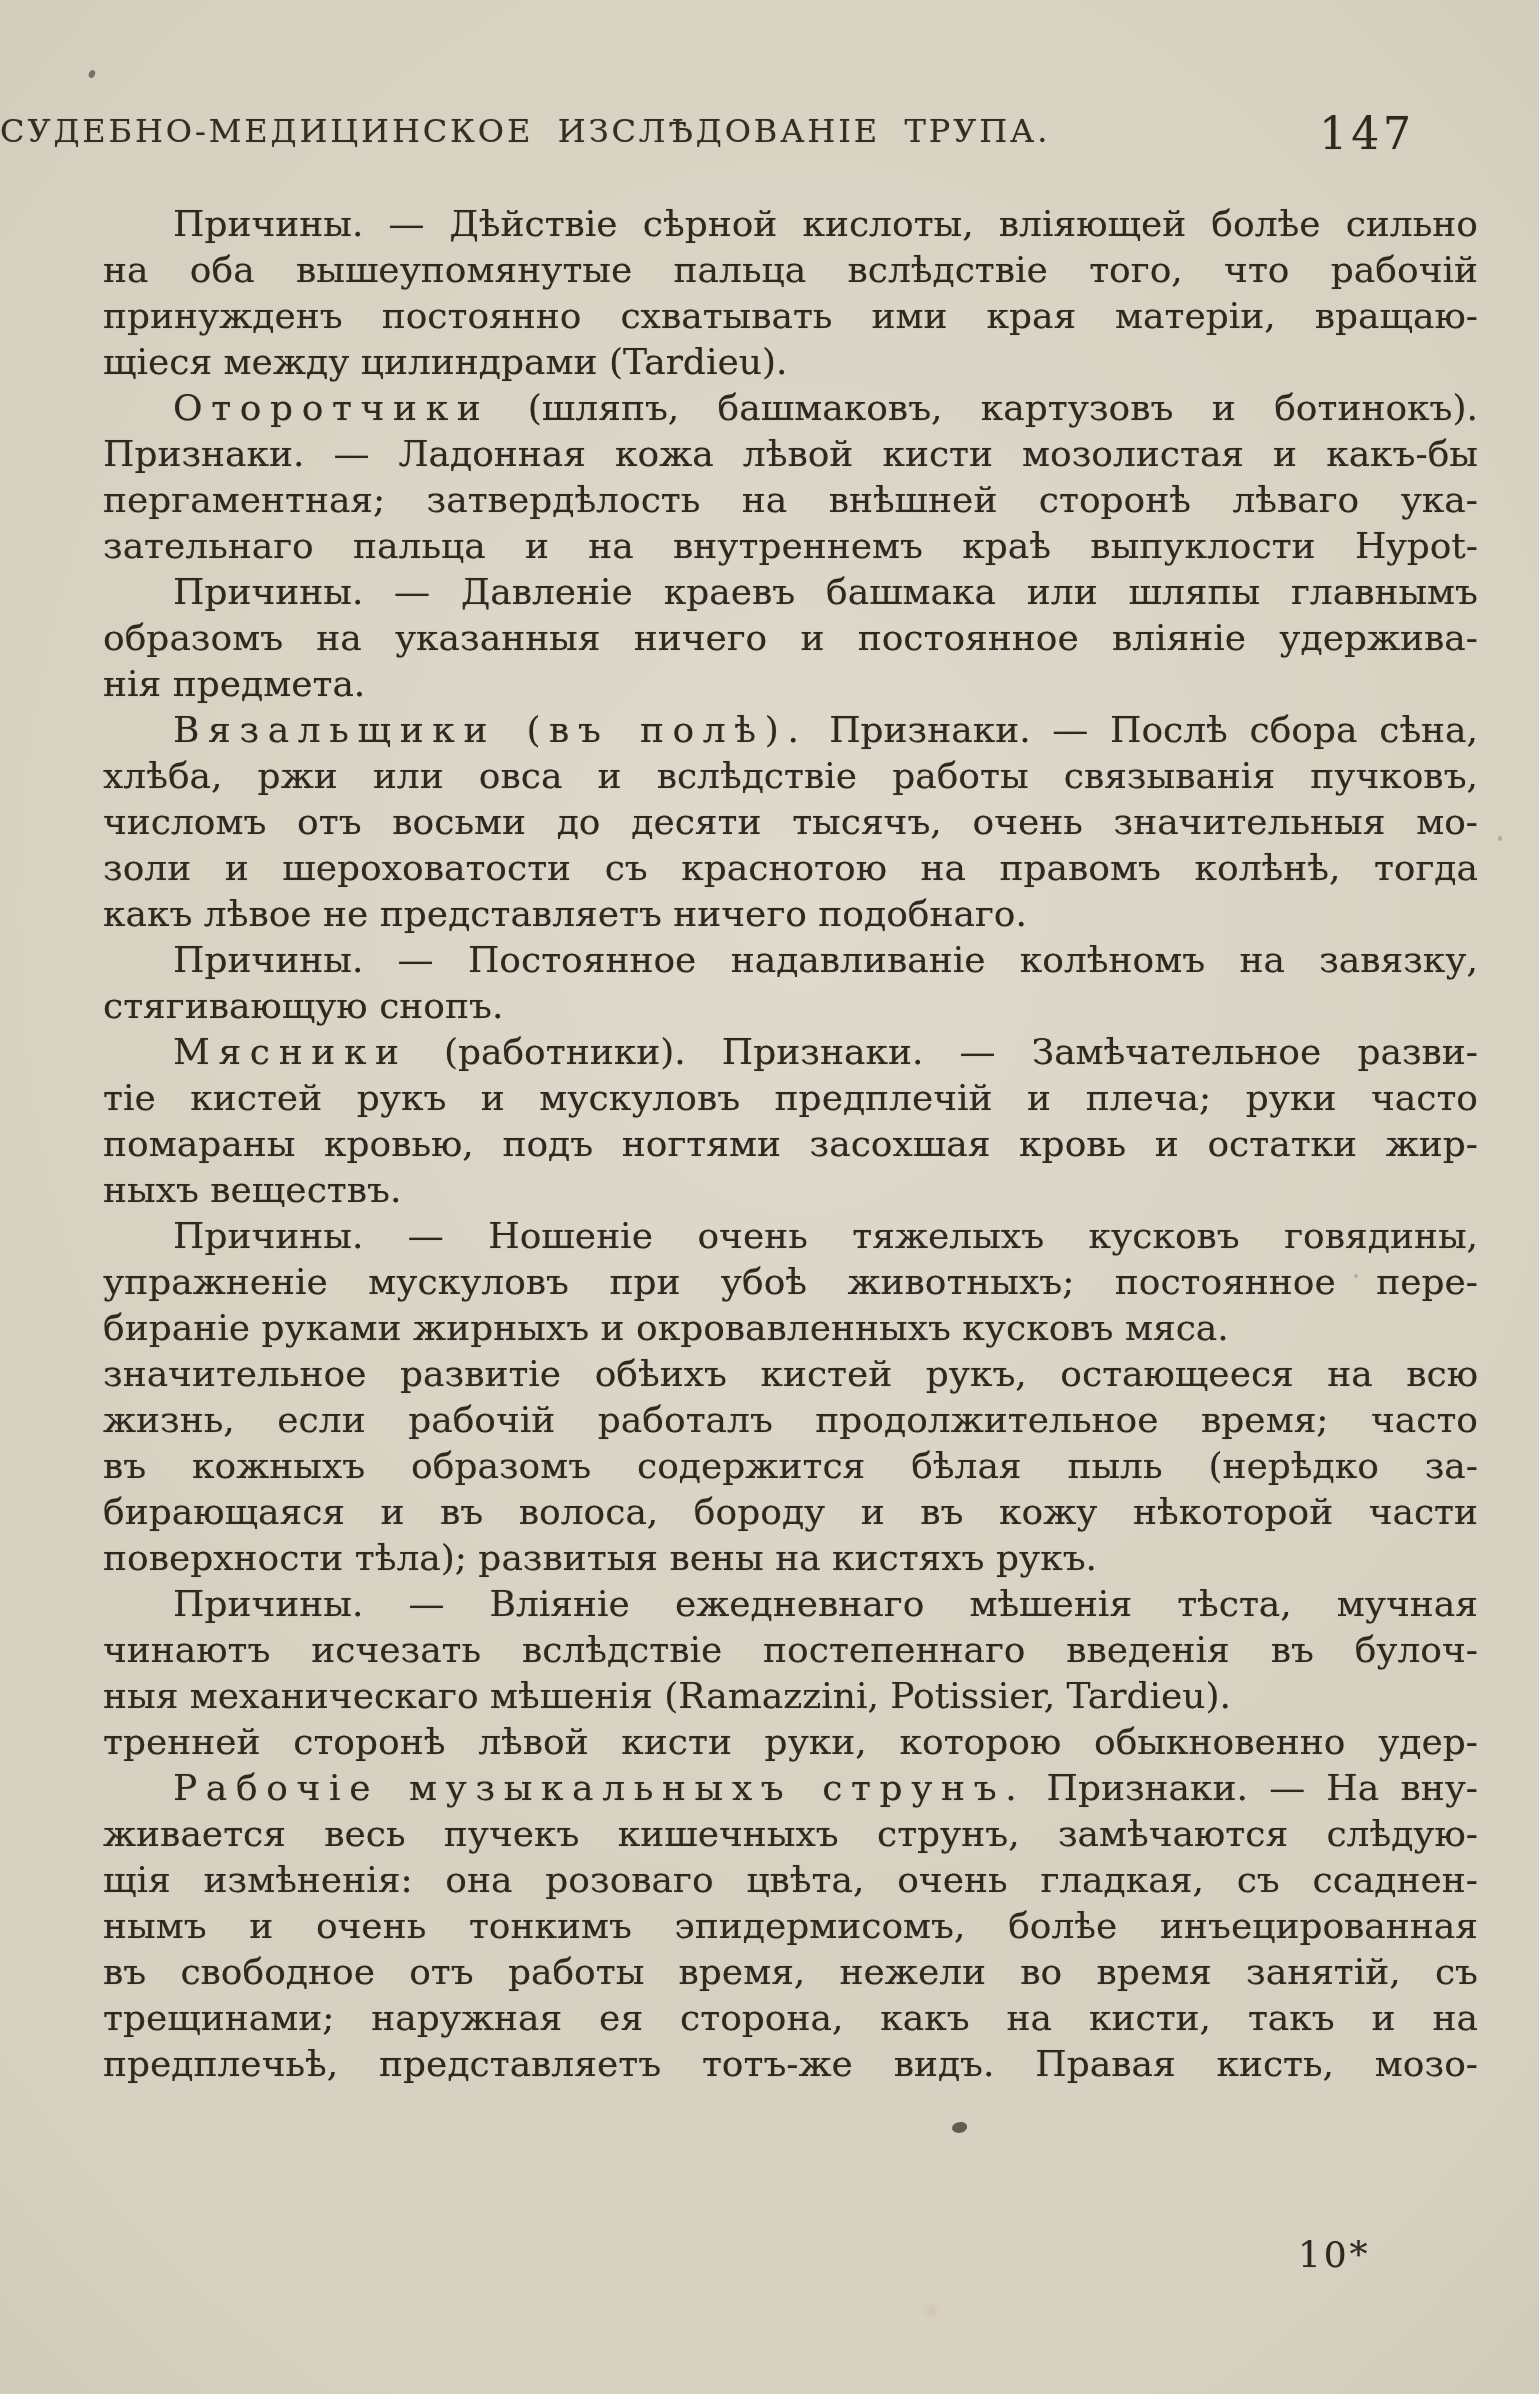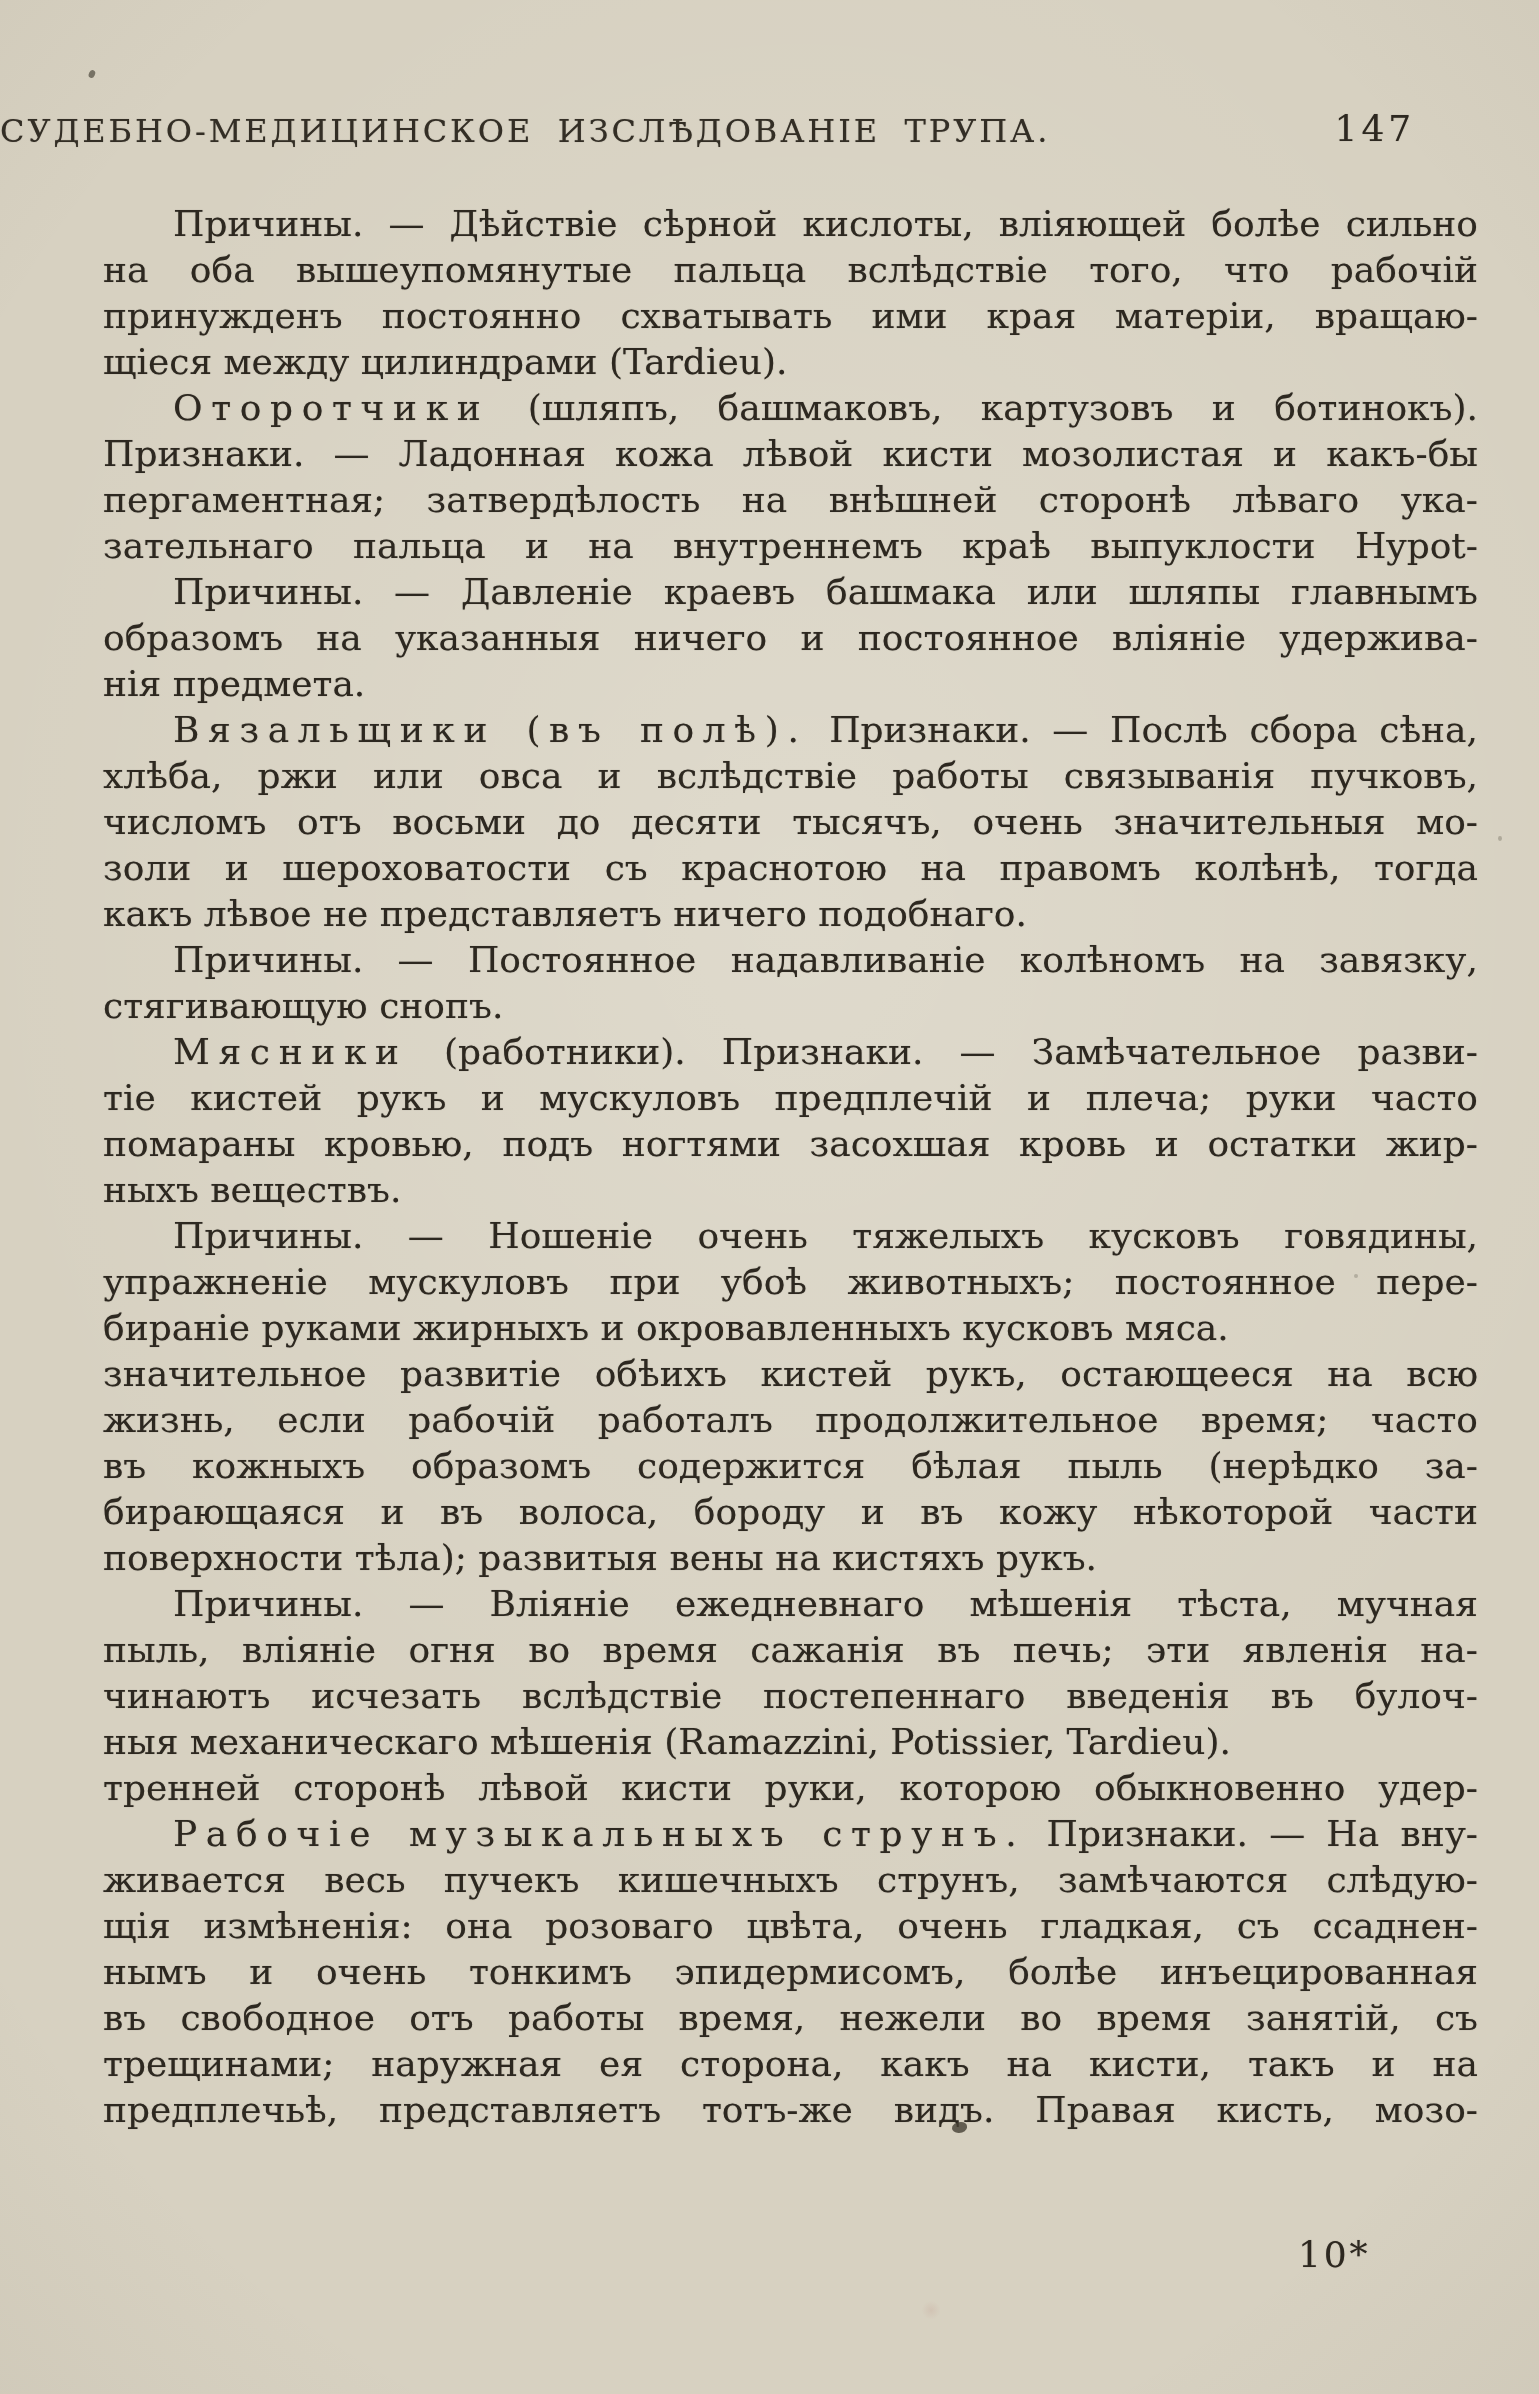--- a/index.html
+++ b/index.html
@@ -20,21 +20,21 @@
   .running-title{
     position:absolute; top:112px; left:0; width:100%;
     text-align:left;
     font-size:32px; letter-spacing:2.9px; word-spacing:11.6px;
     padding-right:25px; box-sizing:border-box;
     color:#332e25;
     white-space:nowrap;
   }
   .page-number{
     position:absolute; top:108px; right:124px;
-    font-size:36px; letter-spacing:3.9px; color:#2d2820;
+    font-size:44px; letter-spacing:3.9px; color:#2d2820;
   }
 
   .textblock{
     position:absolute; left:103px; top:201px; width:1375px;
   }
   .line{
     font-size:36px;
     height:46px; line-height:46px;
     text-align:justify; text-align-last:justify;
     white-space:normal;
@@ -90,21 +90,20 @@
       <div class="line txt end"><span>ныхъ веществъ.</span></div>
       <div class="line txt indent"><span>Причины. — Ношеніе очень тяжелыхъ кусковъ говядины,</span></div>
       <div class="line txt"><span>упражненіе мускуловъ при убоѣ животныхъ; постоянное пере-</span></div>
       <div class="line txt end"><span>бираніе руками жирныхъ и окровавленныхъ кусковъ мяса.</span></div>
       <div class="line txt"><span>значительное развитіе обѣихъ кистей рукъ, остающееся на всю</span></div>
       <div class="line txt"><span>жизнь, если рабочій работалъ продолжительное время; часто</span></div>
       <div class="line txt"><span>въ кожныхъ образомъ содержится бѣлая пыль (нерѣдко за-</span></div>
       <div class="line txt"><span>бирающаяся и въ волоса, бороду и въ кожу нѣкоторой части</span></div>
       <div class="line txt end"><span>поверхности тѣла); развитыя вены на кистяхъ рукъ.</span></div>
       <div class="line txt indent"><span>Причины. — Вліяніе ежедневнаго мѣшенія тѣста, мучная</span></div>
-      <div class="line txt"><span>пыль, вліяніе огня во время сажанія въ печь; эти явленія на-</span></div>
       <div class="line txt"><span>чинаютъ исчезать вслѣдствіе постепеннаго введенія въ булоч-</span></div>
       <div class="line txt end"><span>ныя механическаго мѣшенія (Ramazzini, Potissier, Tardieu).</span></div>
       <div class="line txt"><span>тренней сторонѣ лѣвой кисти руки, которою обыкновенно удер-</span></div>
       <div class="line txt indent"><span class="sp">Рабочіе музыкальныхъ струнъ.</span><span> Признаки. — На вну-</span></div>
       <div class="line txt"><span>живается весь пучекъ кишечныхъ струнъ, замѣчаются слѣдую-</span></div>
       <div class="line txt"><span>щія измѣненія: она розоваго цвѣта, очень гладкая, съ ссаднен-</span></div>
       <div class="line txt"><span>нымъ и очень тонкимъ эпидермисомъ, болѣе инъецированная</span></div>
       <div class="line txt"><span>въ свободное отъ работы время, нежели во время занятій, съ</span></div>
       <div class="line txt"><span>трещинами; наружная ея сторона, какъ на кисти, такъ и на</span></div>
       <div class="line txt"><span>предплечьѣ, представляетъ тотъ-же видъ. Правая кисть, мозо-</span></div>

